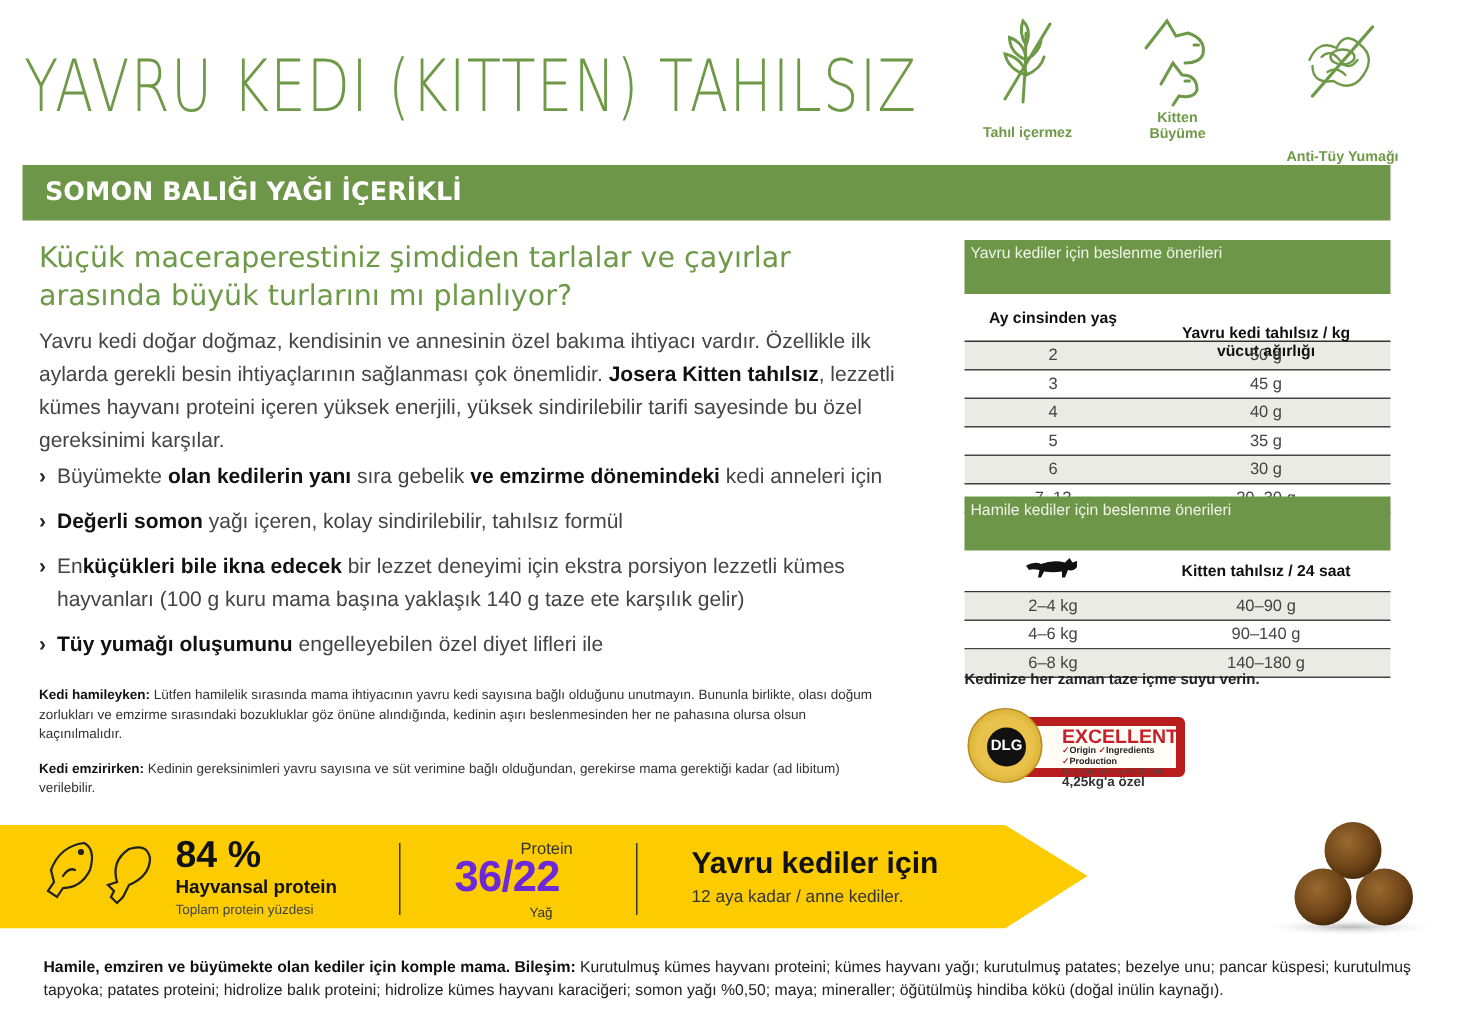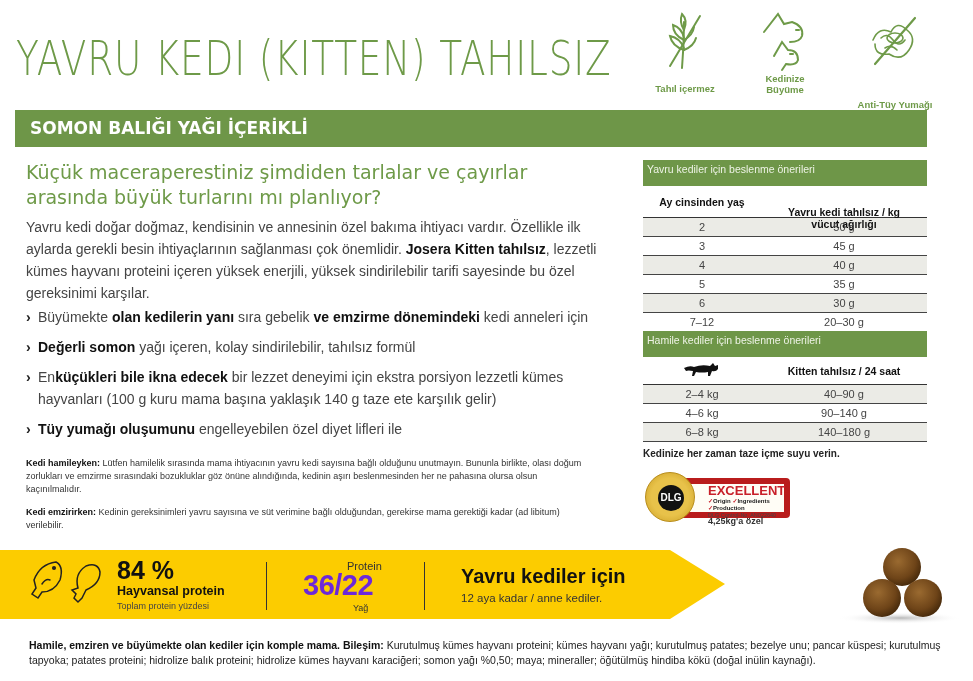--- a/index.html
+++ b/index.html
@@ -40,21 +40,21 @@
     .bullets { position: absolute; left: 26px; top: 306px; width: 590px; list-style: none; }
     .bullets li { font-size: 14px; line-height: 22px; color: #444; margin-bottom: 8px; padding-left: 12px; position: relative; }
     .bullets li .chev { position: absolute; left: 0; top: 0; color: #222; font-weight: bold; }
     .bullets li b { color: #111; }
 
     .notes { position: absolute; left: 26px; top: 457px; width: 560px; font-size: 9px; line-height: 13px; color: #333; }
     .notes p { margin-bottom: 10px; }
     .notes b { color: #111; }
 
     .tbl { position: absolute; left: 643px; width: 284px; font-size: 11px; }
-    .tbl .thead-bar { background: #6e9648; color: #eef3e6; font-size: 10.5px; padding-left: 4px; height: 26px; line-height: 19px; }
+    .tbl .thead-bar { background: #6e9648; color: #eef3e6; font-size: 10.5px; padding-left: 4px; height: 36px; line-height: 19px; }
     .tbl .cols { display: flex; align-items: center; border-bottom: 1.5px solid #333; }
     .tbl .cols div { font-weight: bold; color: #111; text-align: center; font-size: 10.5px; line-height: 12px; }
     .tbl .row { display: flex; height: 19px; line-height: 19px; border-bottom: 1px solid #444; color: #444; }
     .tbl .row:nth-child(odd) { background: #ebebe6; }
     .tbl .row div { text-align: center; }
     .c1 { width: 118px; }
     .c2 { width: 166px; }
     .tbl1 { top: 160px; }
     .tbl2 { top: 331px; }
 
@@ -112,21 +112,21 @@
   </div>
   <div class="feature" style="left:100px;">
     <svg width="50" height="62" viewBox="0 0 50 62">
       <g fill="none" stroke="#6e9a48" stroke-width="2" stroke-linecap="round">
         <path d="M4 22 L18 4 L24 14 L32 12 Q44 16 42 26 Q40 32 30 32"></path>
         <path d="M36 20 l3 0"></path>
         <path d="M14 46 L22 32 L28 40 Q38 40 38 50 Q36 56 26 54 L22 60"></path>
         <path d="M30 44 l3 0"></path>
       </g>
     </svg>
-    <div class="flabel" style="margin-top:2px;">Kedinize</div>
+    <div class="flabel" style="margin-top:2px;">Kitten</div>
     <div class="flabel">Büyüme</div>
   </div>
   <div class="feature" style="left:210px;">
     <svg width="60" height="60" viewBox="0 0 60 60">
       <g fill="none" stroke="#6e9a48" stroke-width="1.6" stroke-linecap="round">
         <path d="M8 30 Q14 16 26 22 Q32 10 42 20 Q52 28 44 40 Q36 52 24 44 Q10 46 10 34"></path>
         <path d="M16 28 Q22 22 28 30 Q34 38 40 30"></path>
         <path d="M20 38 Q26 34 32 40"></path>
         <ellipse cx="30" cy="28" rx="8" ry="5"></ellipse>
         <line x1="10" y1="54" x2="50" y2="8" stroke-width="2.2"></line>

